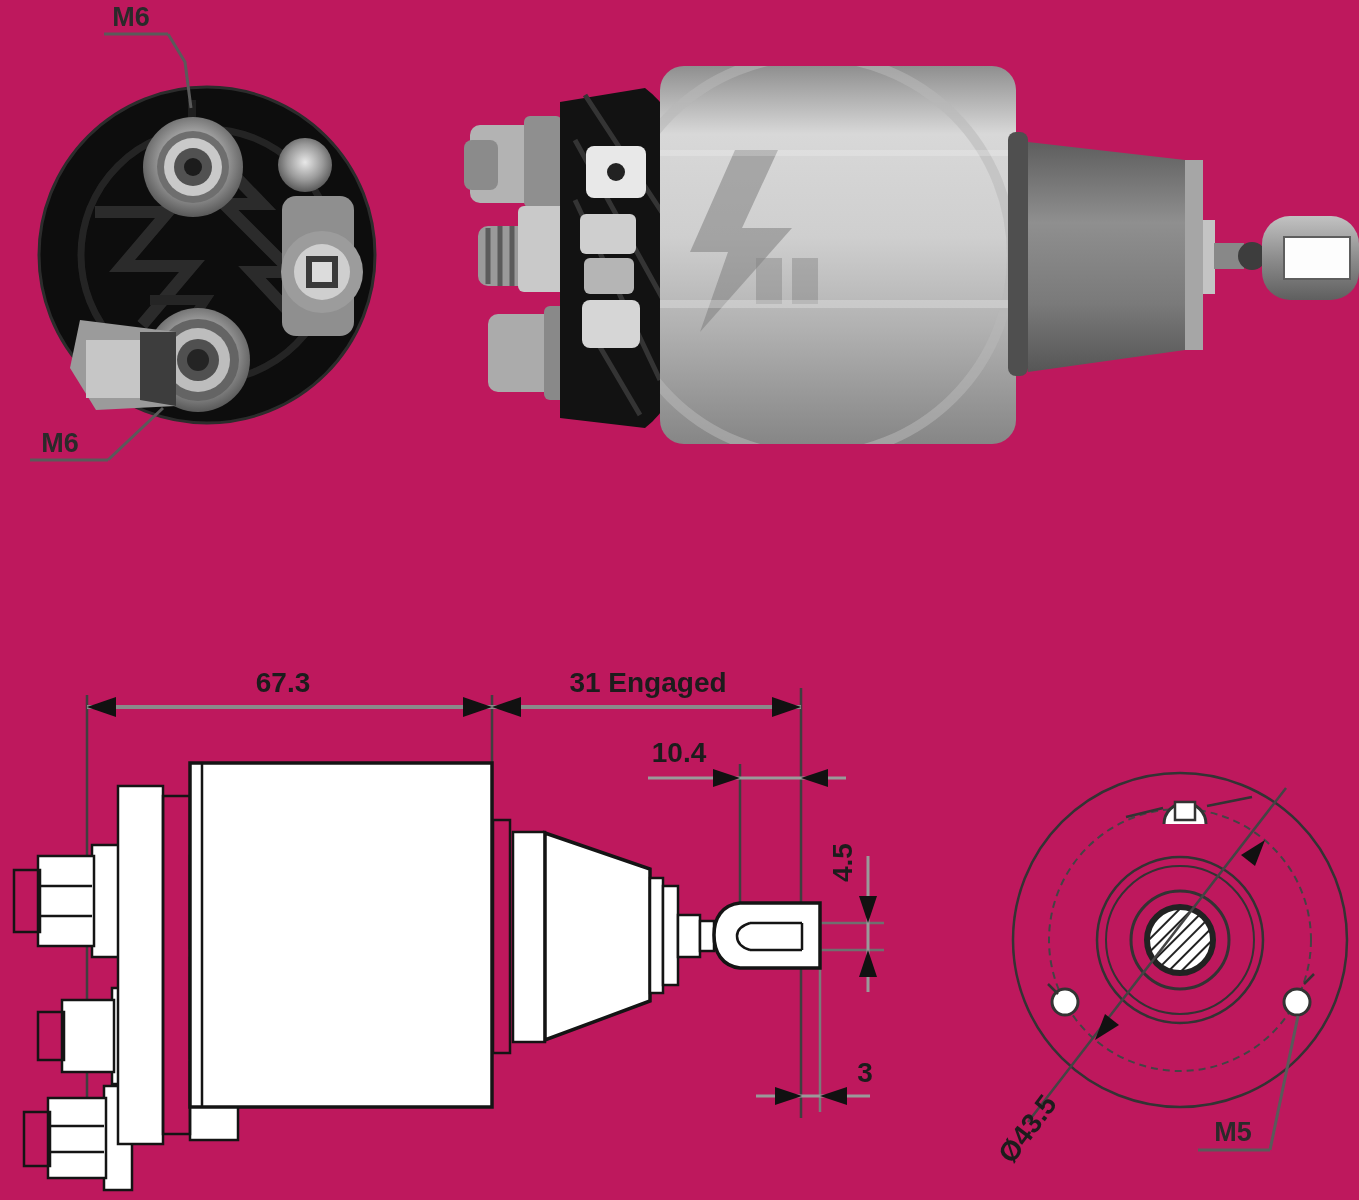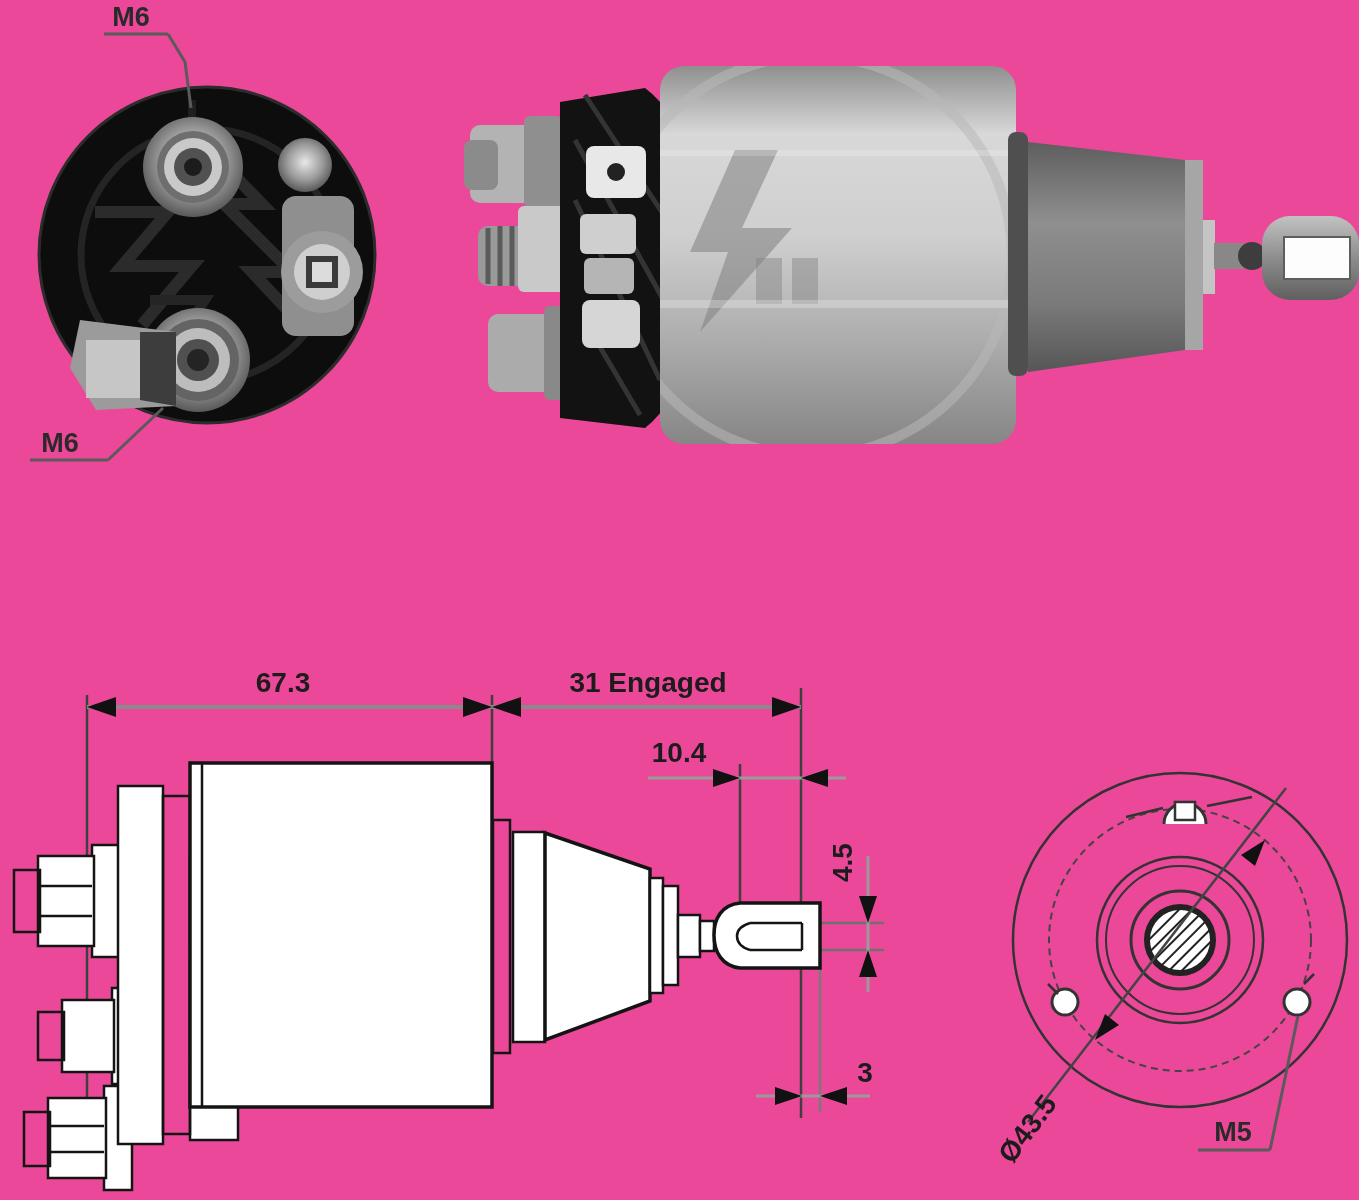--- a/index.html
+++ b/index.html
@@ -1,16 +1,16 @@
 <!DOCTYPE html>
 <html><head>
 <meta charset="utf-8">
 <style>
   html,body{margin:0;padding:0;background:#fff;}
-  .canvas{position:relative;width:1359px;height:1200px;background:#ec4899;overflow:hidden;
+  .canvas{position:relative;width:1359px;height:1200px;background:#be185d;overflow:hidden;
           font-family:"Liberation Sans",sans-serif;}
   svg{display:block;}
   text.dim{font-family:"Liberation Sans",sans-serif;font-size:28px;font-weight:600;fill:#1c1c1c;}
   text.lbl{font-family:"Liberation Sans",sans-serif;font-size:27px;font-weight:600;fill:#2a2a2a;}
   .outline{stroke:#141414;stroke-width:3.5;fill:none;}
   .outline-thin{stroke:#141414;stroke-width:2.5;fill:none;}
   .wfill{fill:#ffffff;}
   .dimline{stroke:#8a8a8a;stroke-width:4;fill:none;}
   .dimline2{stroke:#9a9a9a;stroke-width:3;fill:none;}
   .extline{stroke:#3f3f3f;stroke-width:2.5;fill:none;}

